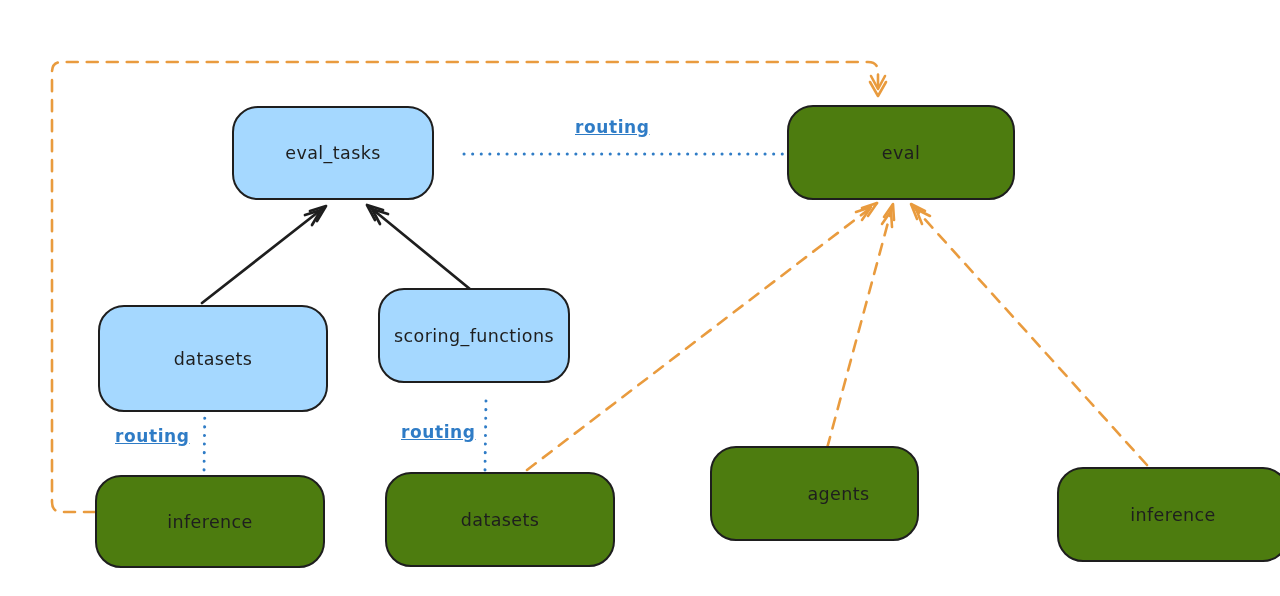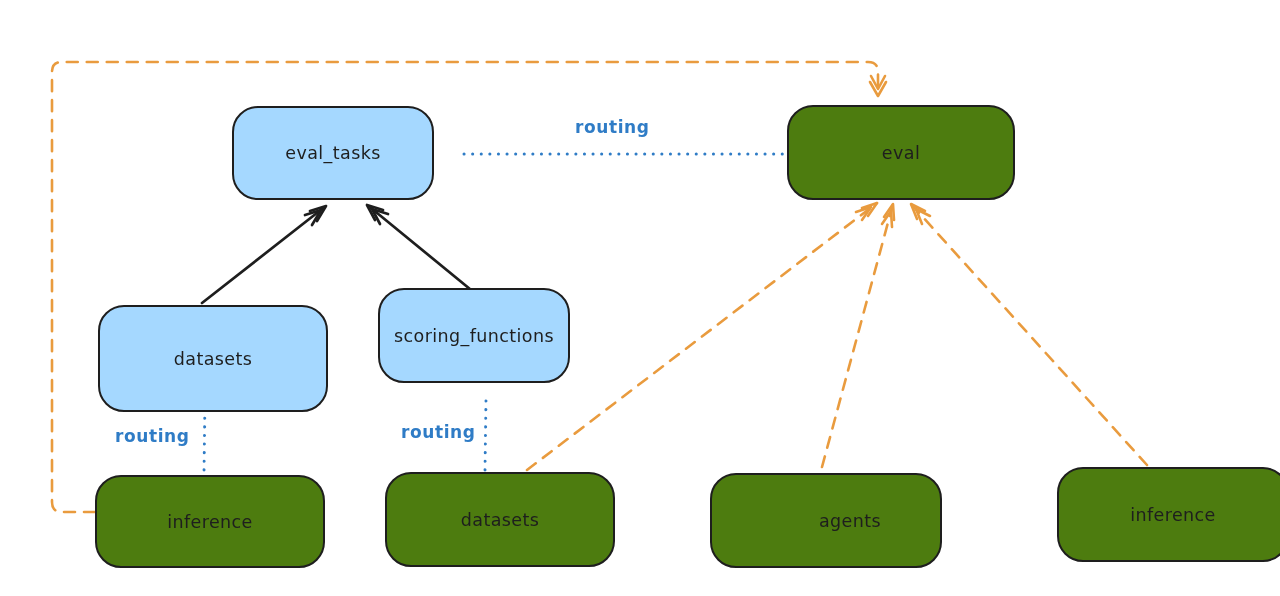--- a/index.html
+++ b/index.html
@@ -15,25 +15,25 @@
     box-sizing:border-box;
   }
   .fill-blue{background:#a5d8ff;}
   .fill-green{background:#4d7c0f;}
   .n-eval-tasks{left:232px;top:106px;width:202px;height:94px;text-align:center;}
   .n-eval{left:787px;top:105px;width:228px;height:95px;}
   .n-datasets{left:98px;top:305px;width:230px;height:107px;}
   .n-scoring-functions{left:378px;top:288px;width:192px;height:95px;}
   .n-datasetio{left:95px;top:475px;width:230px;height:93px;}
   .n-scoring{left:385px;top:472px;width:230px;height:95px;}
-  .n-agents{left:710px;top:473px;width:232px;height:95px;padding-left:48px;}
+  .n-agents{left:710px;top:446px;width:209px;height:95px;padding-left:48px;}
   .n-inference{left:1023px;top:467px;width:232px;height:95px;margin-left:34px;}
   .edge-label{
     position:absolute;font-size:17px;font-weight:600;color:#2f7cc6;
-    letter-spacing:.6px;white-space:nowrap;
+    letter-spacing:.6px;white-space:nowrap;text-decoration:underline;
   }
   .lbl-routing-top{left:575px;top:117px;}
   .lbl-routing-datasets{left:115px;top:426px;}
   .lbl-routing-scoring{left:401px;top:422px;}
 </style>
 </head>
 <body>
 
 <div id="canvas">
 

